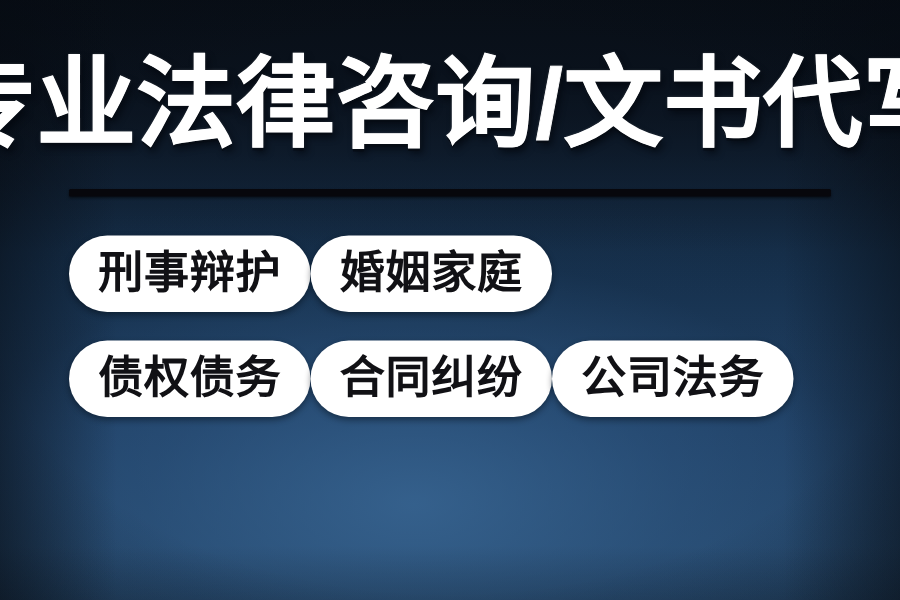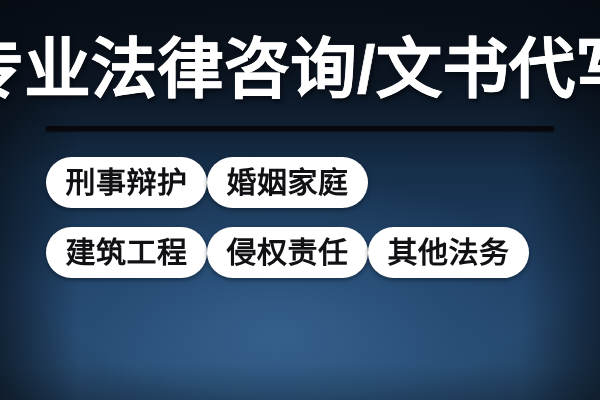--- a/index.html
+++ b/index.html
@@ -167,28 +167,28 @@
 
       <div class="pill-row">
         <div class="pill">
           <span class="pill-label">刑事辩护</span>
         </div>
         <div class="pill">
           <span class="pill-label">婚姻家庭</span>
         </div>
       </div>
 
-
       <div class="pill-row">
         <div class="pill">
-          <span class="pill-label">建筑工程</span>
+          <span class="pill-label">债权债务</span>
         </div>
         <div class="pill">
-          <span class="pill-label">侵权责任</span>
+          <span class="pill-label">合同纠纷</span>
         </div>
         <div class="pill">
-          <span class="pill-label">其他法务</span>
+          <span class="pill-label">公司法务</span>
         </div>
       </div>
+
 
     </div>
   </div>
 </div>
 
 </body></html>

